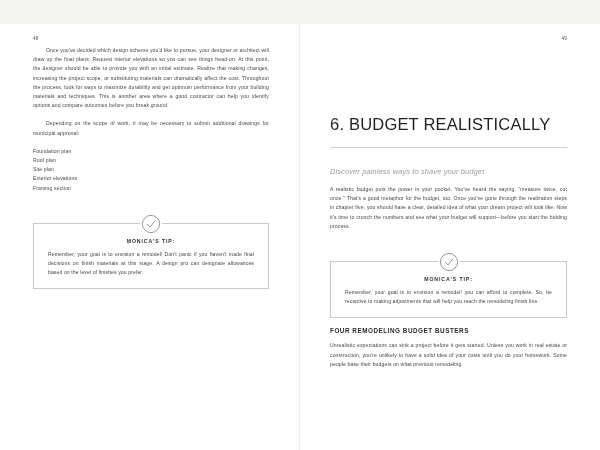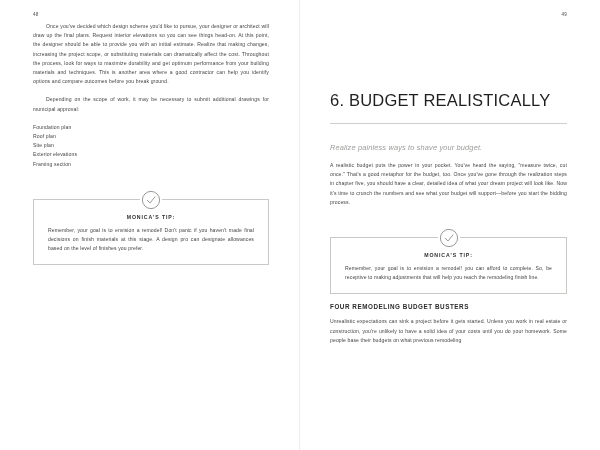--- a/index.html
+++ b/index.html
@@ -11,20 +11,21 @@
     height: 450px;
     background: #f4f4f2;
     font-family: "Liberation Sans", sans-serif;
     overflow: hidden;
   }
   .spread {
     position: relative;
     width: 600px;
     height: 322px;
     display: flex;
+    margin-top: 24px;
   }
   .page {
     position: relative;
     height: 450px;
     background: #ffffff;
     box-sizing: border-box;
   }
   .page-left {
     width: 300px;
     padding: 12px 30px 0 33px;
@@ -171,21 +172,21 @@
       <p class="tip-body">Remember, your goal is to envision a remodel! Don't panic if you haven't made final decisions on finish materials at this stage. A design pro can designate allowances based on the level of finishes you prefer.</p>
     </div>
   </div>
 
   <div class="page page-right">
     <div class="folio folio-right">49</div>
 
     <div class="chapter-spacer"></div>
     <h1 class="chapter-title">6. BUDGET REALISTICALLY</h1>
     <div class="rule"></div>
-    <p class="deck">Realize painless ways to shave your budget.</p>
+    <p class="deck">Discover painless ways to shave your budget.</p>
 
     <div class="gap-2"></div>
     <p class="body-text">A realistic budget puts the power in your pocket. You've heard the saying, "measure twice, cut once." That's a good metaphor for the budget, too. Once you've gone through the realization steps in chapter five, you should have a clear, detailed idea of what your dream project will look like. Now it's time to crunch the numbers and see what your budget will support—before you start the bidding process.</p>
 
     <div class="tipbox">
       <div class="circle-icon">
         <svg width="20" height="20" viewBox="0 0 20 20">
           <circle cx="10" cy="10" r="8.6" fill="none" stroke="#8d8d8a" stroke-width="0.9"></circle>
           <polyline points="6,10 9,13 14.2,6.6" fill="none" stroke="#8d8d8a" stroke-width="0.9"></polyline>
         </svg>

